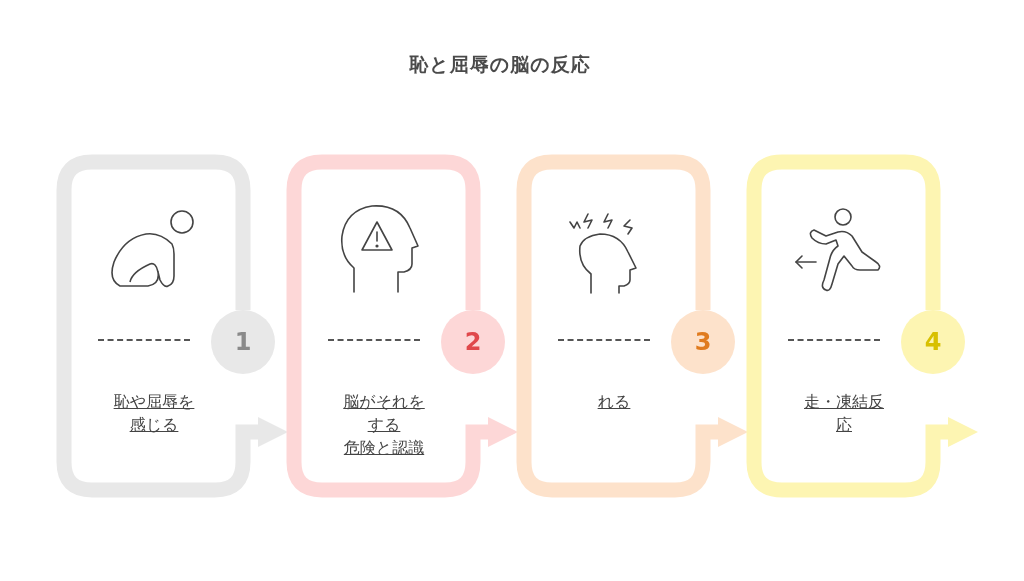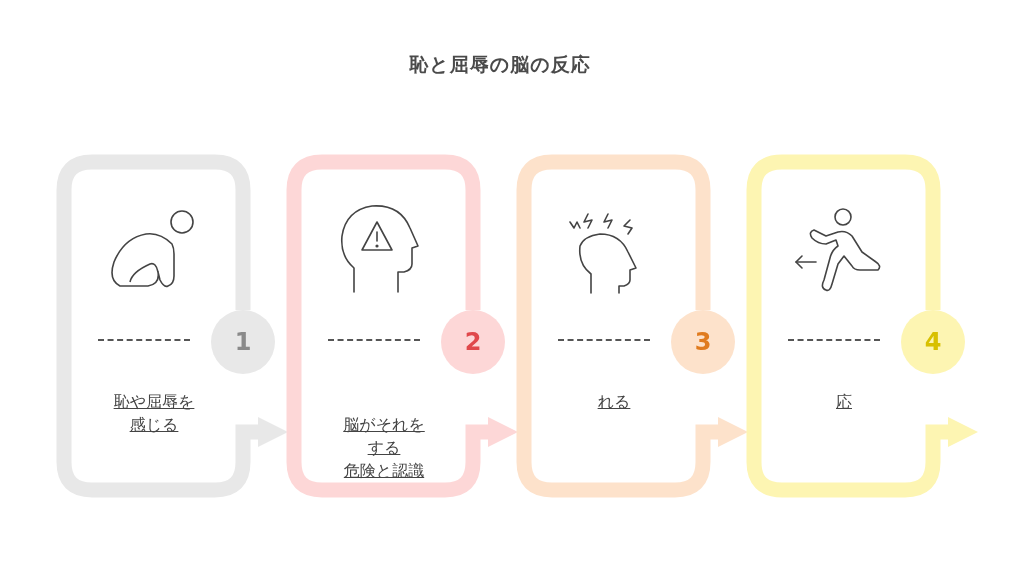--- a/index.html
+++ b/index.html
@@ -72,35 +72,36 @@
   <div class="dash" style="left:34px;"></div>
   <div class="label" style="left:10px;">
     <div>恥や屈辱を</div>
     <div>感じる</div>
   </div>
   <div class="num" style="left:147px; top:160px; background:#e8e8e8; color:#8a8a8a;">1</div>
 </div>
 
 <div class="step" style="left:294px;">
   <div class="dash" style="left:34px;"></div>
-  <div class="label" style="left:10px;margin-top:23px;">
+  <div class="label" style="left:10px;">
     <div>脳がそれを</div>
     <div>する</div>
     <div>危険と認識</div>
   </div>
   <div class="num" style="left:147px; top:160px; background:#fdd7d7; color:#e0484b;">2</div>
 </div>
 
 <div class="step" style="left:524px;">
   <div class="dash" style="left:34px;"></div>
   <div class="label" style="left:10px;">
     <div>れる</div>
   </div>
   <div class="num" style="left:147px; top:160px; background:#fde2cb; color:#e07b1e;">3</div>
 </div>
 
 <div class="step" style="left:754px;">
   <div class="dash" style="left:34px;"></div>
   <div class="label" style="left:10px;">
+    <div>走・凍結反</div>
     <div>応</div>
   </div>
   <div class="num" style="left:147px; top:160px; background:#fdf5b2; color:#d8c000;">4</div>
 </div>
 
 </body></html>

